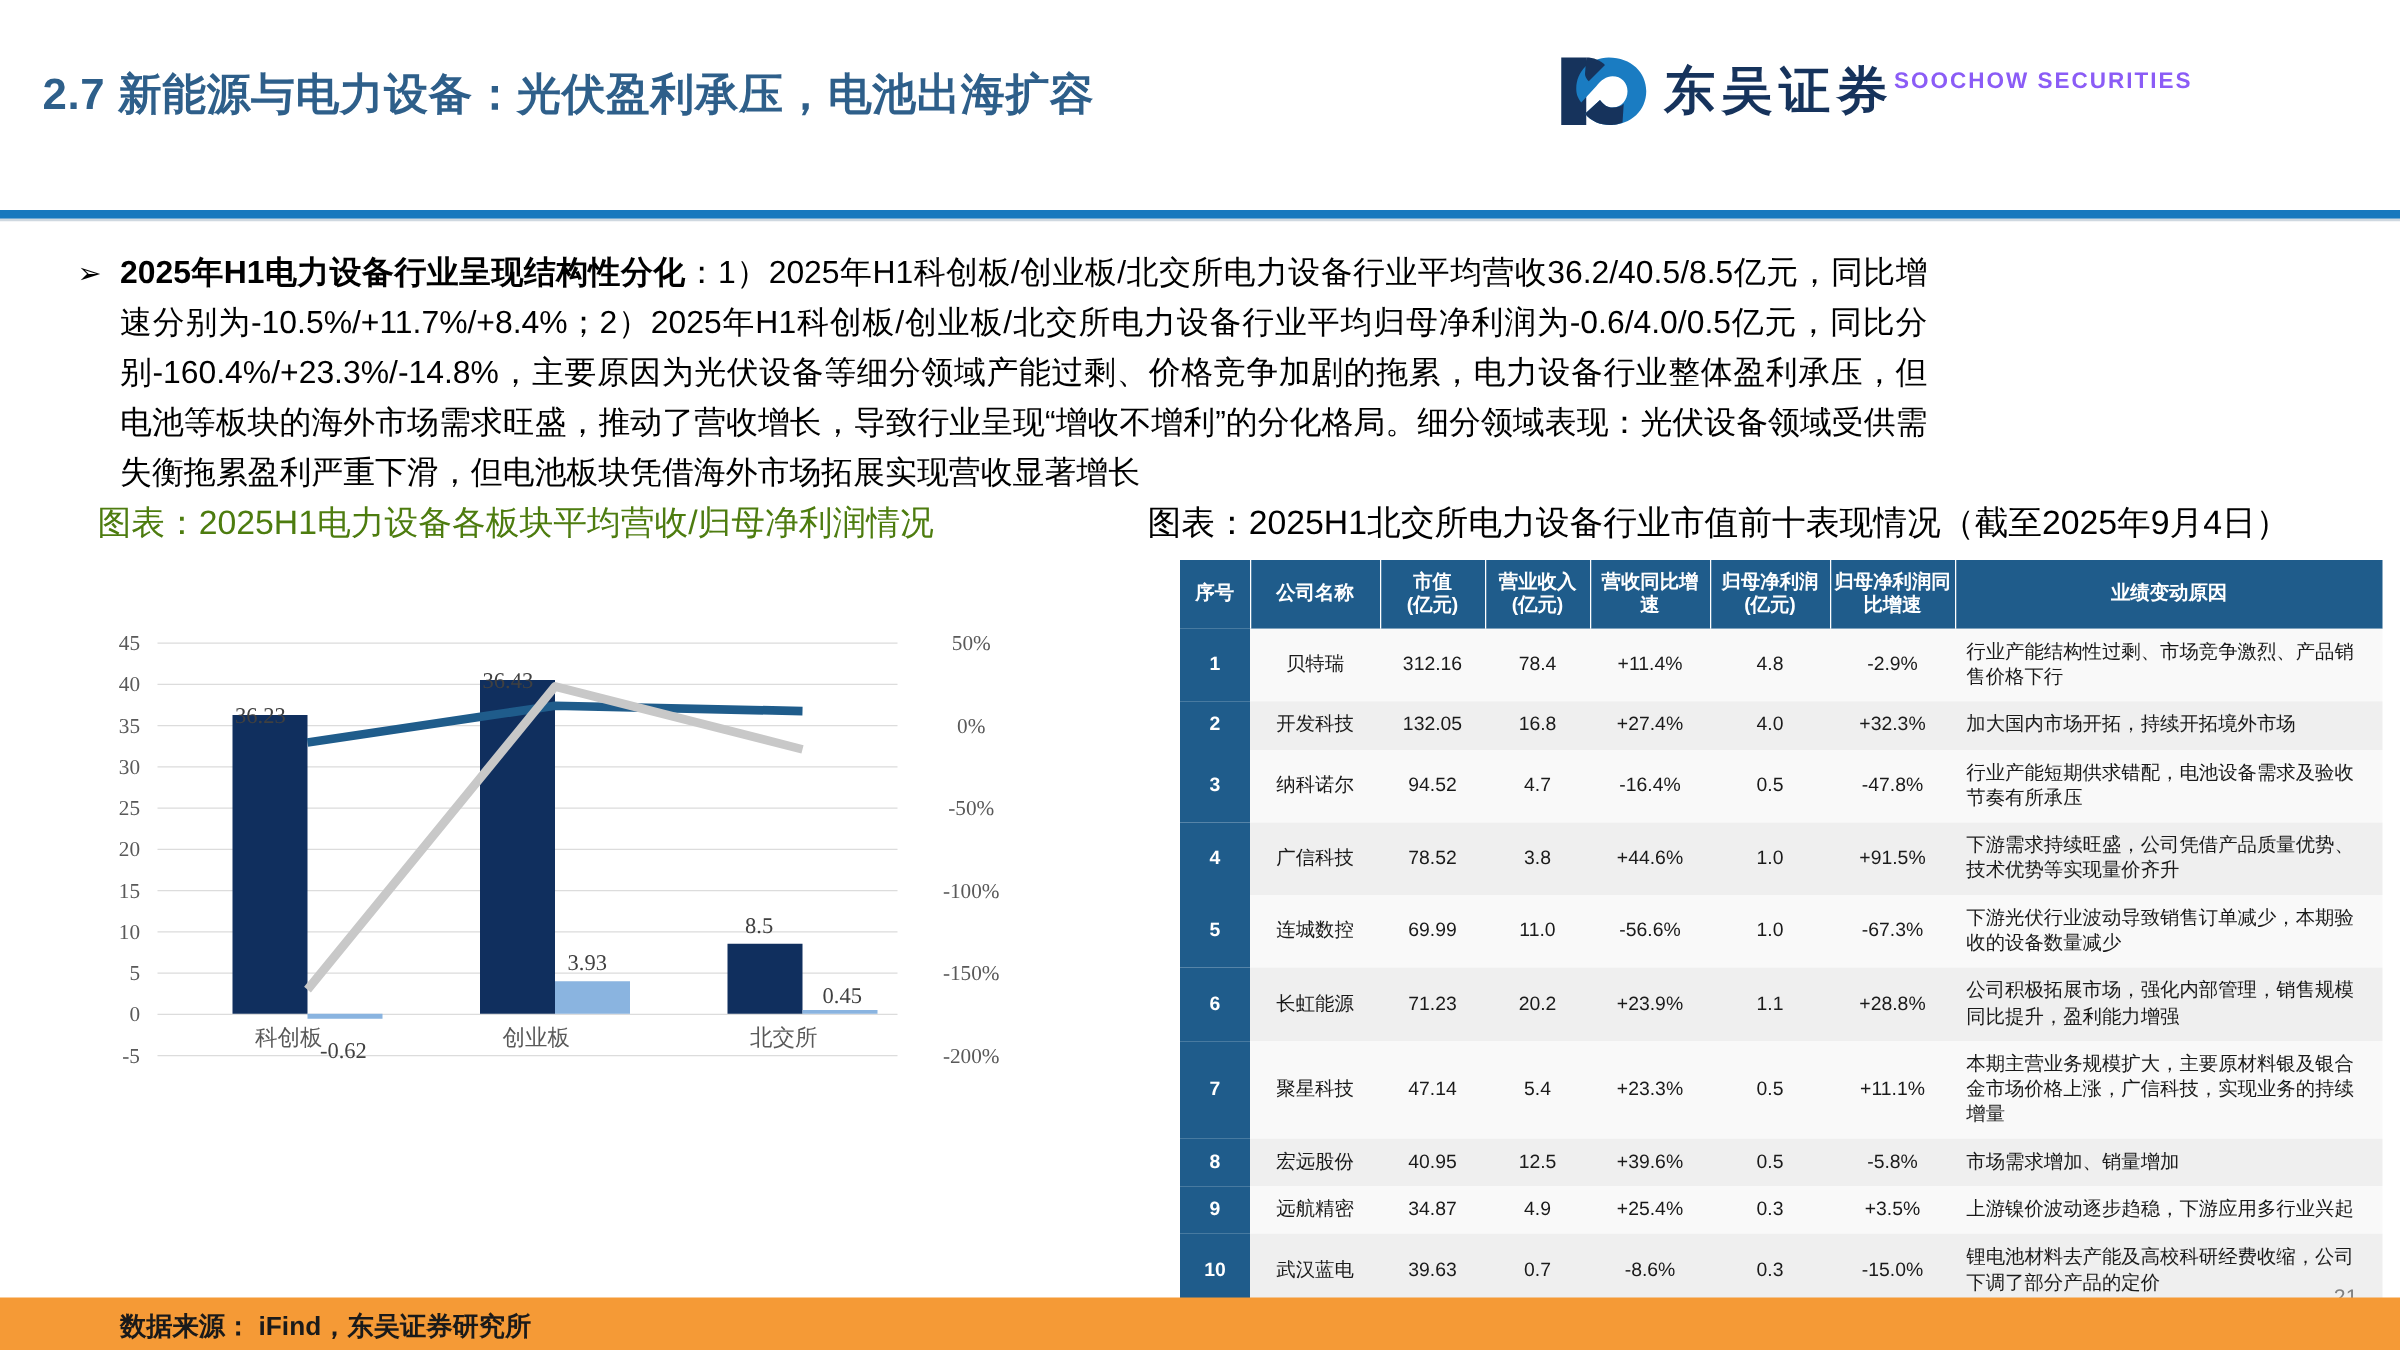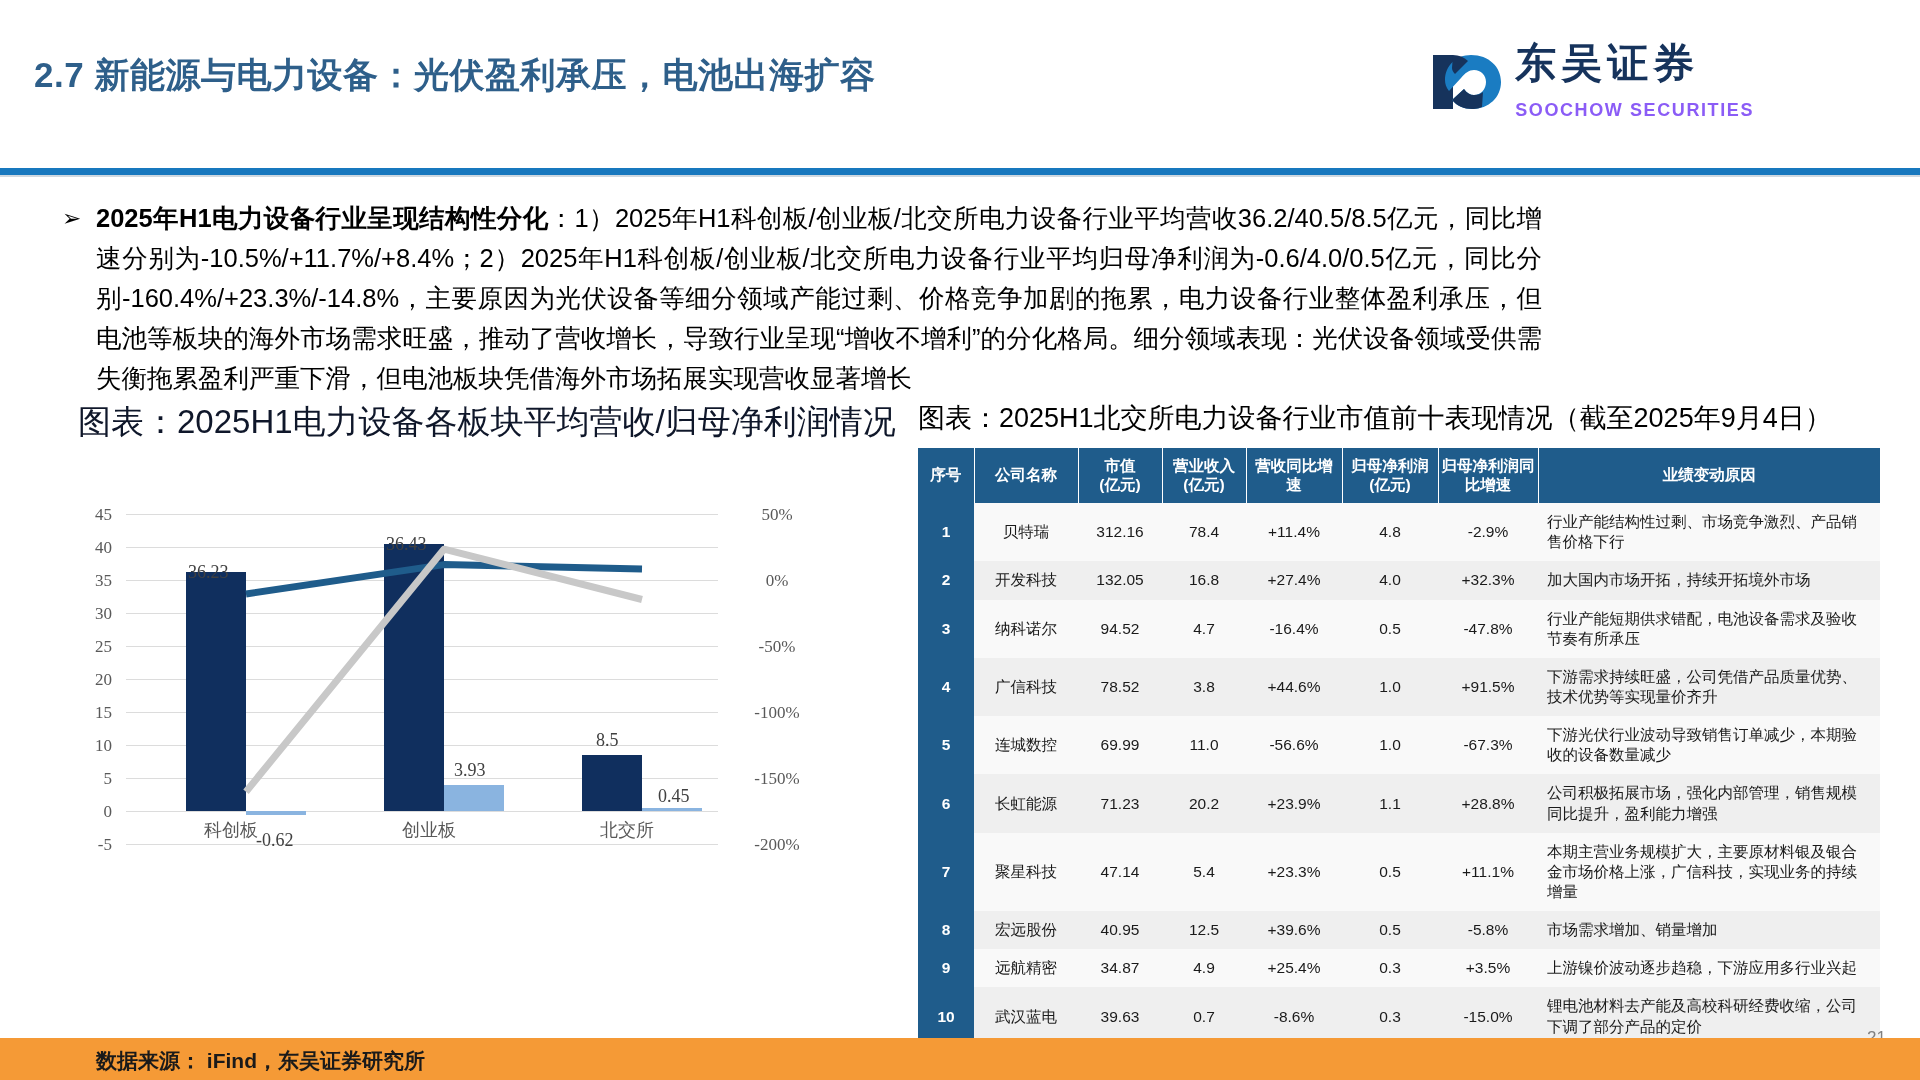--- a/index.html
+++ b/index.html
@@ -13,37 +13,37 @@
 
   
   .header-area { position: absolute; left: 0; top: 0; width: 1784px; height: 172px; }
   .title-text {
     position: absolute; left: 34px; top: 52px;
     font-size: 35px; font-weight: bold; color: #2e5f8a;
     letter-spacing: .5px; white-space: nowrap;
   }
   .logo-wrap { position: absolute; right: 30px; top: 42px; display: flex; align-items: center; }
   .logo-mark { width: 72px; height: 62px; margin-right: 12px; }
-  .logo-text-col { display: flex; flex-direction: column; justify-content: center; gap: 12px; }
+  .logo-text-col { display: flex; justify-content: center; }
   .logo-cn { font-size: 41px; font-weight: bold; color: #16335c; letter-spacing: 5px; line-height: 1.05; }
   .logo-en { font-size: 18px; font-weight: bold; color: #8b5cf6; letter-spacing: 1.6px; margin-top: 3px; }
   .header-rule { position: absolute; left: 0; top: 168px; width: 1920px; height: 7px; background: #1878be; }
   .header-rule2 { position: absolute; left: 0; top: 175px; width: 1920px; height: 2px; background: #cfd8e0; }
 
   
   .bullet-block { position: absolute; left: 62px; top: 198px; width: 1480px; display: flex; }
   .bullet-arrow { width: 34px; flex: 0 0 34px; font-size: 23px; color: #000; line-height: 40px; }
   .para {
     flex: 1; font-size: 25.5px; line-height: 40px; color: #000;
     text-align: justify; text-justify: inter-character;
   }
   .para b { font-weight: bold; }
 
   
-  .cap-left { position: absolute; left: 78px; top: 400px; font-size: 33px; color: #0f172a; white-space: nowrap; }
+  .cap-left { position: absolute; left: 78px; top: 400px; font-size: 27px; color: #4d7c0f; white-space: nowrap; }
   .cap-right { position: absolute; left: 918px; top: 400px; font-size: 27px; color: #000; white-space: nowrap; }
 
   
   .chart-box { position: absolute; left: 60px; top: 450px; width: 800px; height: 510px; }
   .legend { position: absolute; left: 110px; top: 0px; width: 690px; }
   .legend-row { display: flex; margin-bottom: 10px; }
   .legend-item { display: flex; align-items: center; font-size: 16px; color: #404040;
                  font-family: "Liberation Serif", "DejaVu Serif", serif; }
   .legend-item.first { width: 350px; }
   .sw { display: inline-block; width: 32px; height: 11px; margin-right: 7px; }
@@ -69,21 +69,21 @@
     position: absolute; font-size: 18px; color: #404040; white-space: nowrap;
     font-family: "Liberation Serif","DejaVu Serif",serif;
   }
   .catlabel {
     position: absolute; font-size: 18px; color: #595959; white-space: nowrap;
     font-family: "Liberation Serif","DejaVu Serif",serif;
   }
   .chart-svg { position: absolute; left: 0; top: 0; width: 592px; height: 330px; overflow: visible; }
 
   
-  .table-wrap { position: absolute; left: 918px; top: 448px; width: 962px; }
+  .table-wrap { position: absolute; left: 944px; top: 448px; width: 962px; }
   table { border-collapse: collapse; width: 962px; table-layout: fixed; }
   thead th {
     background: #1f5c8b; color: #fff; font-size: 15.5px; font-weight: bold;
     padding: 9px 3px; text-align: center; line-height: 1.2; vertical-align: middle;
     border-right: 1px solid #ffffff;
   }
   thead th:last-child { border-right: none; }
   tbody td {
     font-size: 15.5px; color: #1a1a1a; padding: 9px 5px; text-align: center;
     vertical-align: middle; line-height: 1.3;

